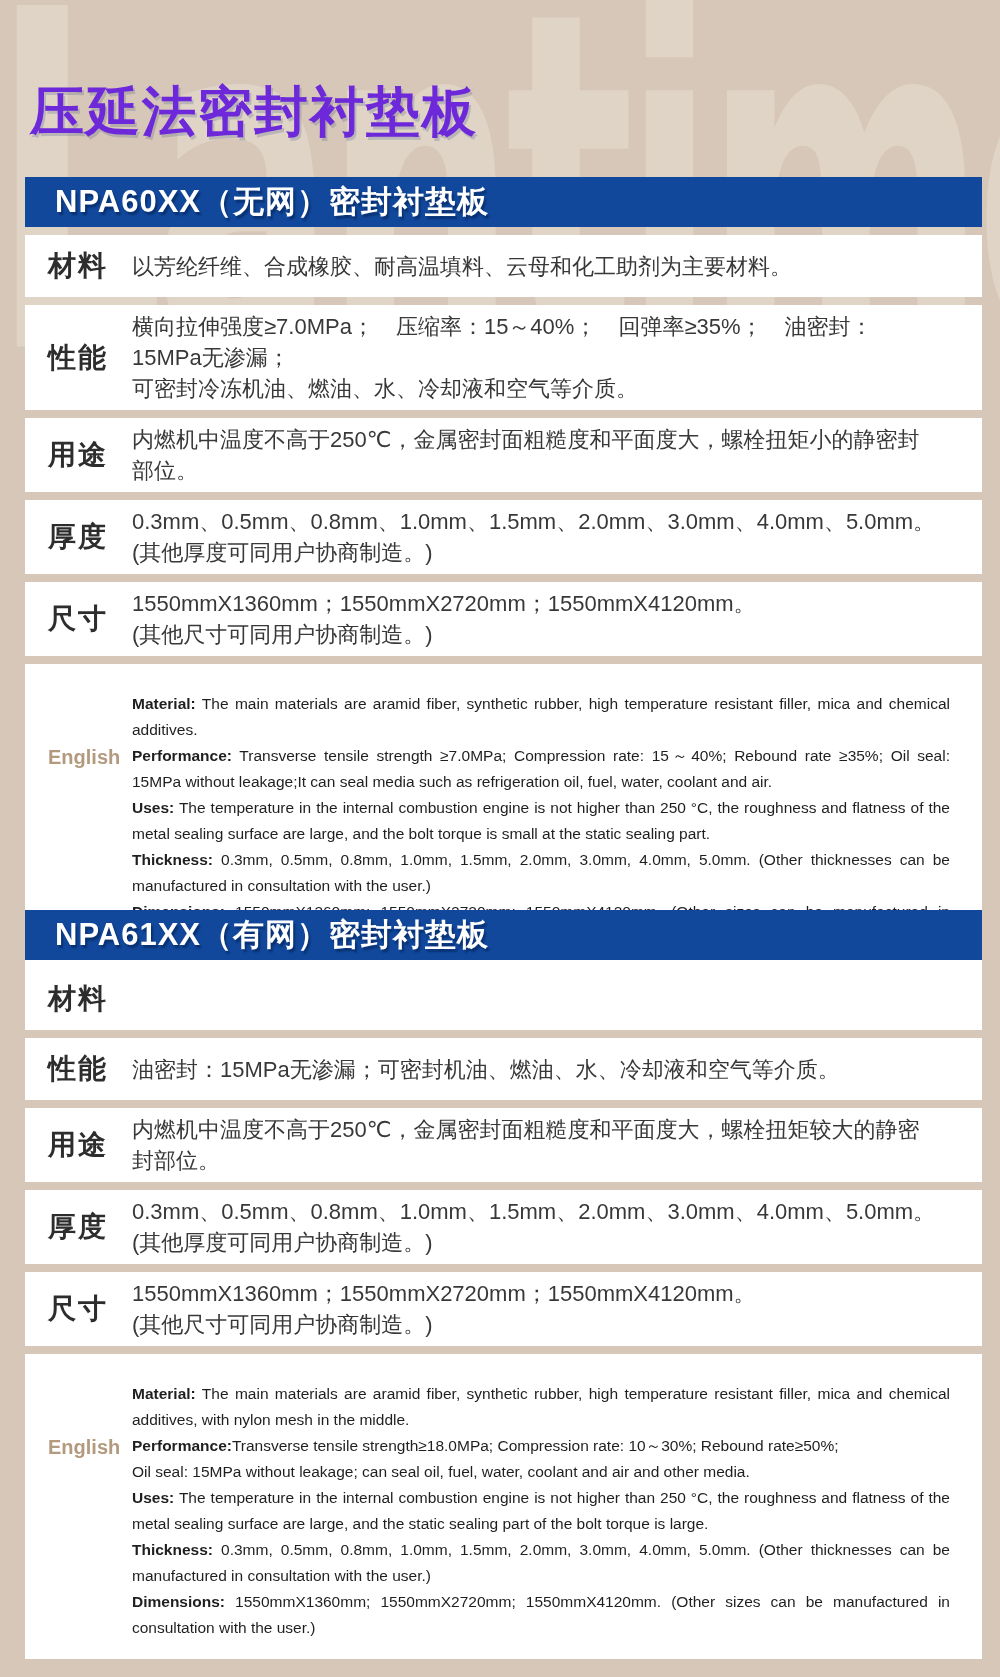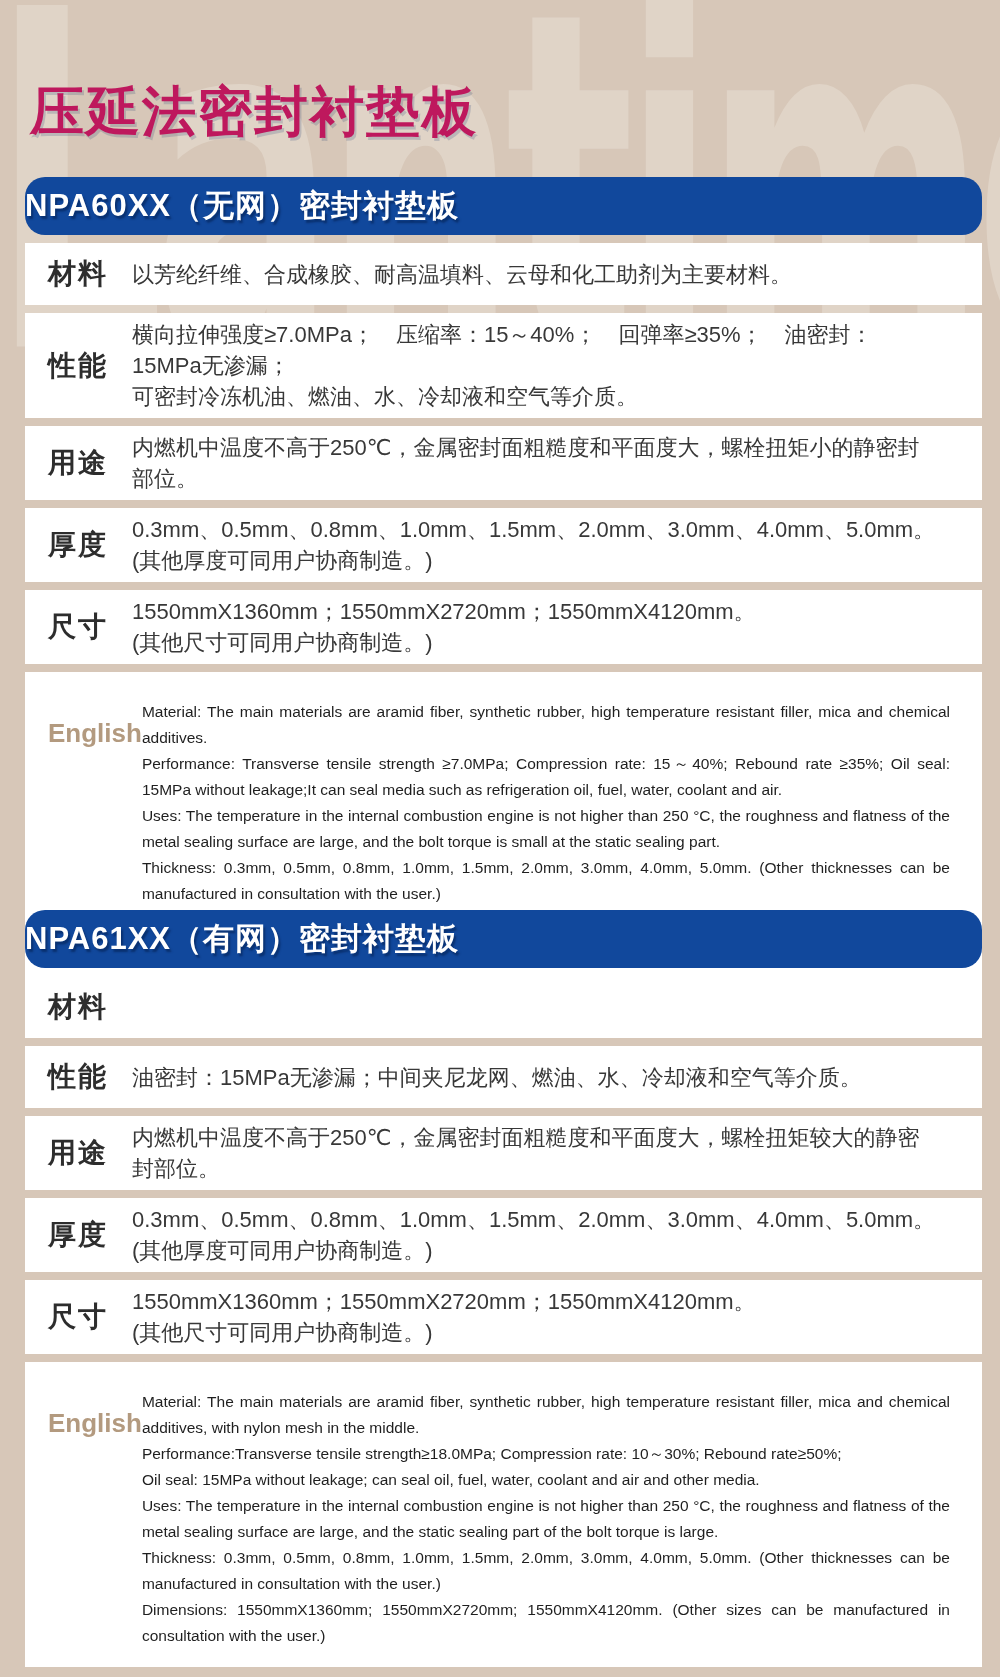--- a/index.html
+++ b/index.html
@@ -13,62 +13,61 @@
     position:absolute; top:-88px; left:-8px; z-index:0;
     font-family:"DejaVu Sans",sans-serif;
     font-size:330px; font-weight:bold; letter-spacing:-14px;
     color:#e0d4c7; white-space:nowrap;
     transform:scale(0.82,1.42); transform-origin:top left;
     user-select:none;
   }
   .page-title {
     position:absolute; left:30px; top:76px; z-index:2;
     font-size:54px; font-weight:bold; letter-spacing:2px;
-    color:#be185d;
+    color:#6d28d9;
     text-shadow:2px 3px 0 rgba(16,50,110,0.18);
   }
   .section {
     position:absolute; left:25px; width:957px; z-index:1;
     display:flex; flex-direction:column; gap:8px;
   }
   .section-1 { top:177px; }
   .section-2 { top:910px; }
   .section-header {
-    height:58px; background:#11489c; color:#ffffff;
-    display:flex; align-items:center; 
+    height:50px; background:#11489c; color:#ffffff;
+    display:flex; align-items:center; padding-left:30px;
     font-size:31px; font-weight:bold; letter-spacing:1px;
     text-shadow:2px 3px 2px rgba(0,25,70,0.5);
-    border-radius:20px;
   }
   .row { background:#ffffff; display:flex; min-height:62px; }
   .row-eng { min-height:283px; }
   .row-label {
     flex:0 0 107px; padding-left:23px;
     display:flex; align-items:center;
     font-size:28px; font-weight:bold; color:#2d2d2d;
     letter-spacing:2px;
   }
   .row-eng .row-label {
     align-items:flex-start; padding-top:46px;
-    font-size:26px; letter-spacing:0; color:#b39a7f;
+    font-size:20px; letter-spacing:0; color:#b39a7f;margin-top:36px;
   }
   .row-content {
     flex:1; padding:6px 44px 6px 0;
     display:flex; flex-direction:column; justify-content:center;
     font-size:22px; line-height:31px; color:#383838;
   }
   .cline { white-space:pre-wrap; }
   .row-content.eng {
     justify-content:flex-start;
     padding:27px 32px 18px 0;
     font-size:15.5px; line-height:26px; color:#1f1f1f;
     text-align:justify;
   }
   .eng p { margin:0; }
-  .eng b { font-weight:normal;margin-top:48px; }
+  .eng b { font-weight:bold;margin-top:48px; }
 </style>
 </head>
 <body>
 
 <div class="page">
 
   <div class="watermark">Lantime</div>
 
   <h1 class="page-title">压延法密封衬垫板</h1>
 
@@ -128,21 +127,21 @@
   <div class="section section-2">
     <div class="section-header">NPA61XX（有网）密封衬垫板</div>
 
     <div class="row">
       <div class="row-label">材料</div>
     </div>
 
     <div class="row">
       <div class="row-label">性能</div>
       <div class="row-content">
-        <div class="cline">油密封：15MPa无渗漏；中间夹尼龙网、燃油、水、冷却液和空气等介质。</div>
+        <div class="cline">油密封：15MPa无渗漏；可密封机油、燃油、水、冷却液和空气等介质。</div>
       </div>
     </div>
 
     <div class="row">
       <div class="row-label">用途</div>
       <div class="row-content">
         <div class="cline">内燃机中温度不高于250℃，金属密封面粗糙度和平面度大，螺栓扭矩较大的静密封部位。</div>
       </div>
     </div>
 

